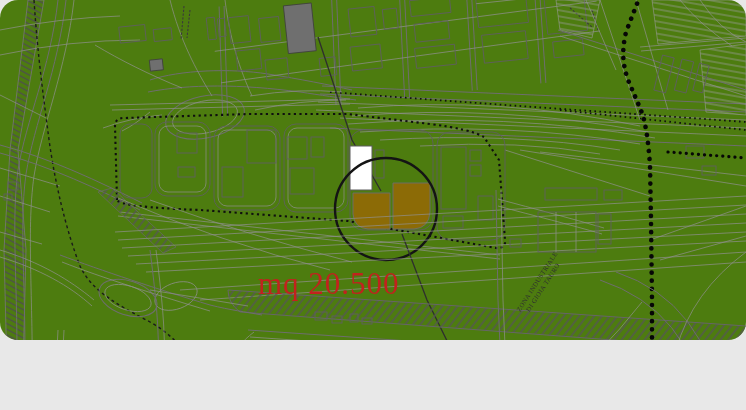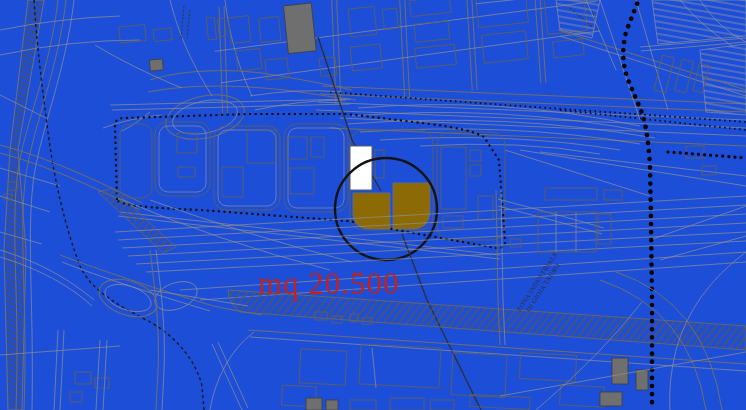--- a/index.html
+++ b/index.html
@@ -1,16 +1,16 @@
 <!DOCTYPE html>
 <html><head>
 <meta charset="utf-8">
 <style>
   html,body{margin:0;padding:0;background:#e8e8e8;font-family:"Liberation Sans",sans-serif;}
-  .stage{position:relative;width:746px;height:410px;background:#1d4ed8;overflow:hidden;}
+  .stage{position:relative;width:746px;height:340px;background:#4d7c0f;overflow:hidden;border-radius:18px;}
   svg{position:absolute;left:0;top:0;display:block;}
   
   .ln  {stroke:#6e6e6e;stroke-width:1;fill:none}
   .lnt {stroke:#909090;stroke-width:.7;fill:none}
   .bld {fill:#ffffff;stroke:#5d5d5d;stroke-width:1}
   .bldn{fill:none;stroke:#5f5f5f;stroke-width:.9}
   .bldD{fill:#6f6f6f;stroke:#3d3d3d;stroke-width:.8}
   .dash{stroke:#1a1a1a;stroke-width:1.4;fill:none;stroke-dasharray:3 3}
   .pdots{stroke:#0f0f0f;stroke-width:2.1;fill:none;stroke-dasharray:2.2 3.4}
   .sdots{stroke:#101010;stroke-width:1.8;fill:none;stroke-dasharray:1.6 3.4}

